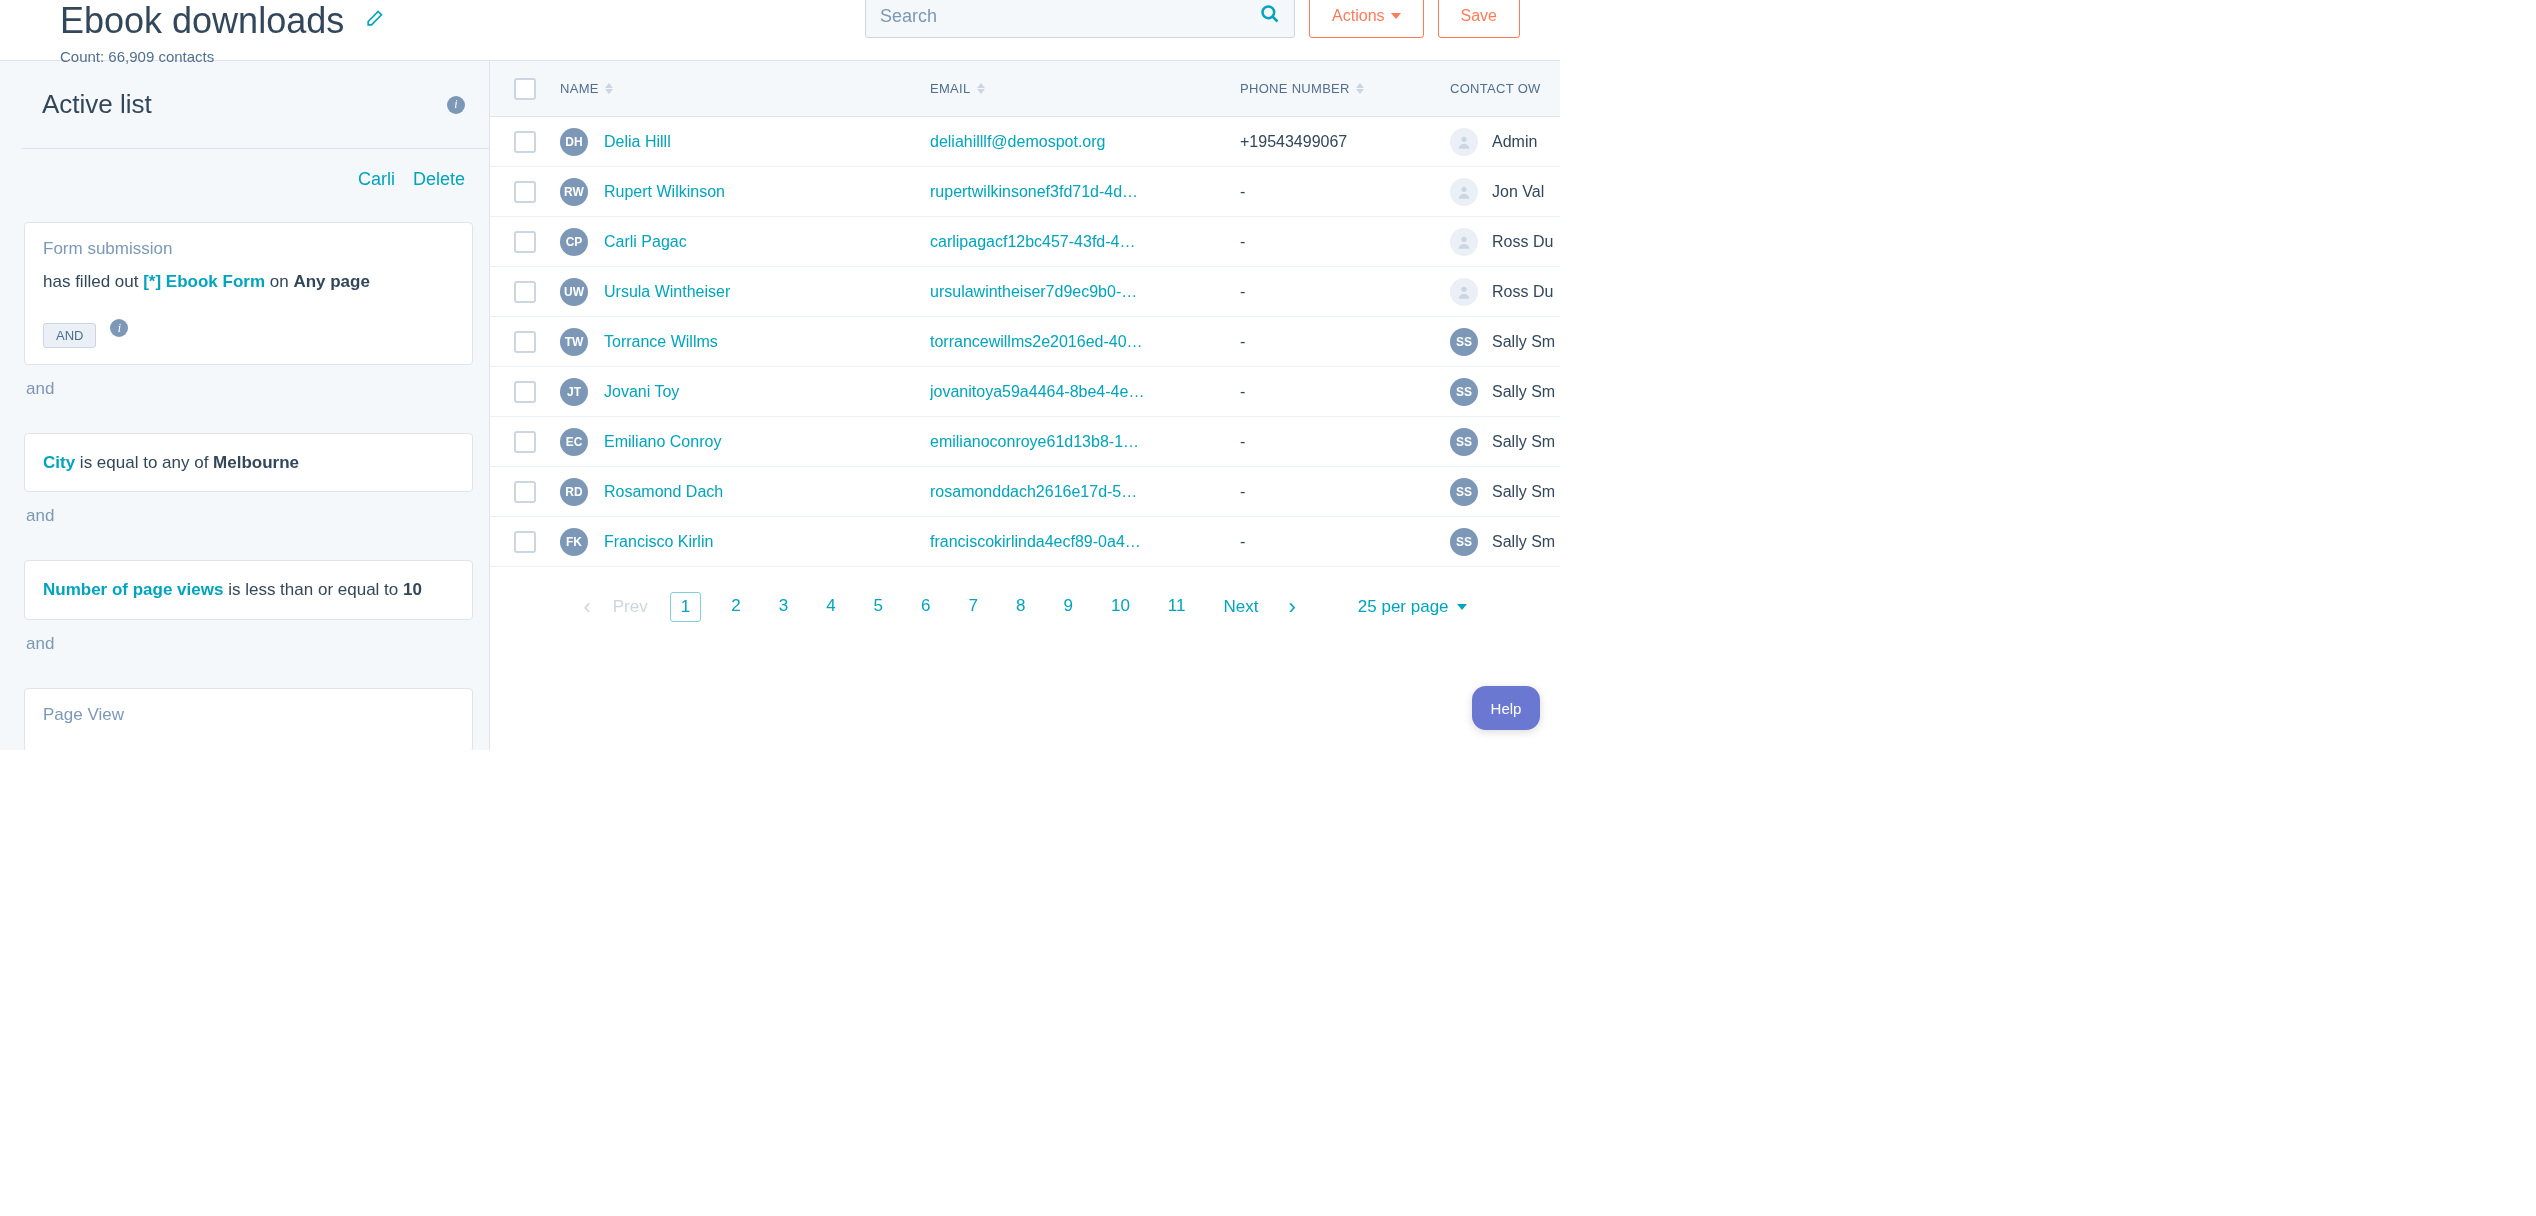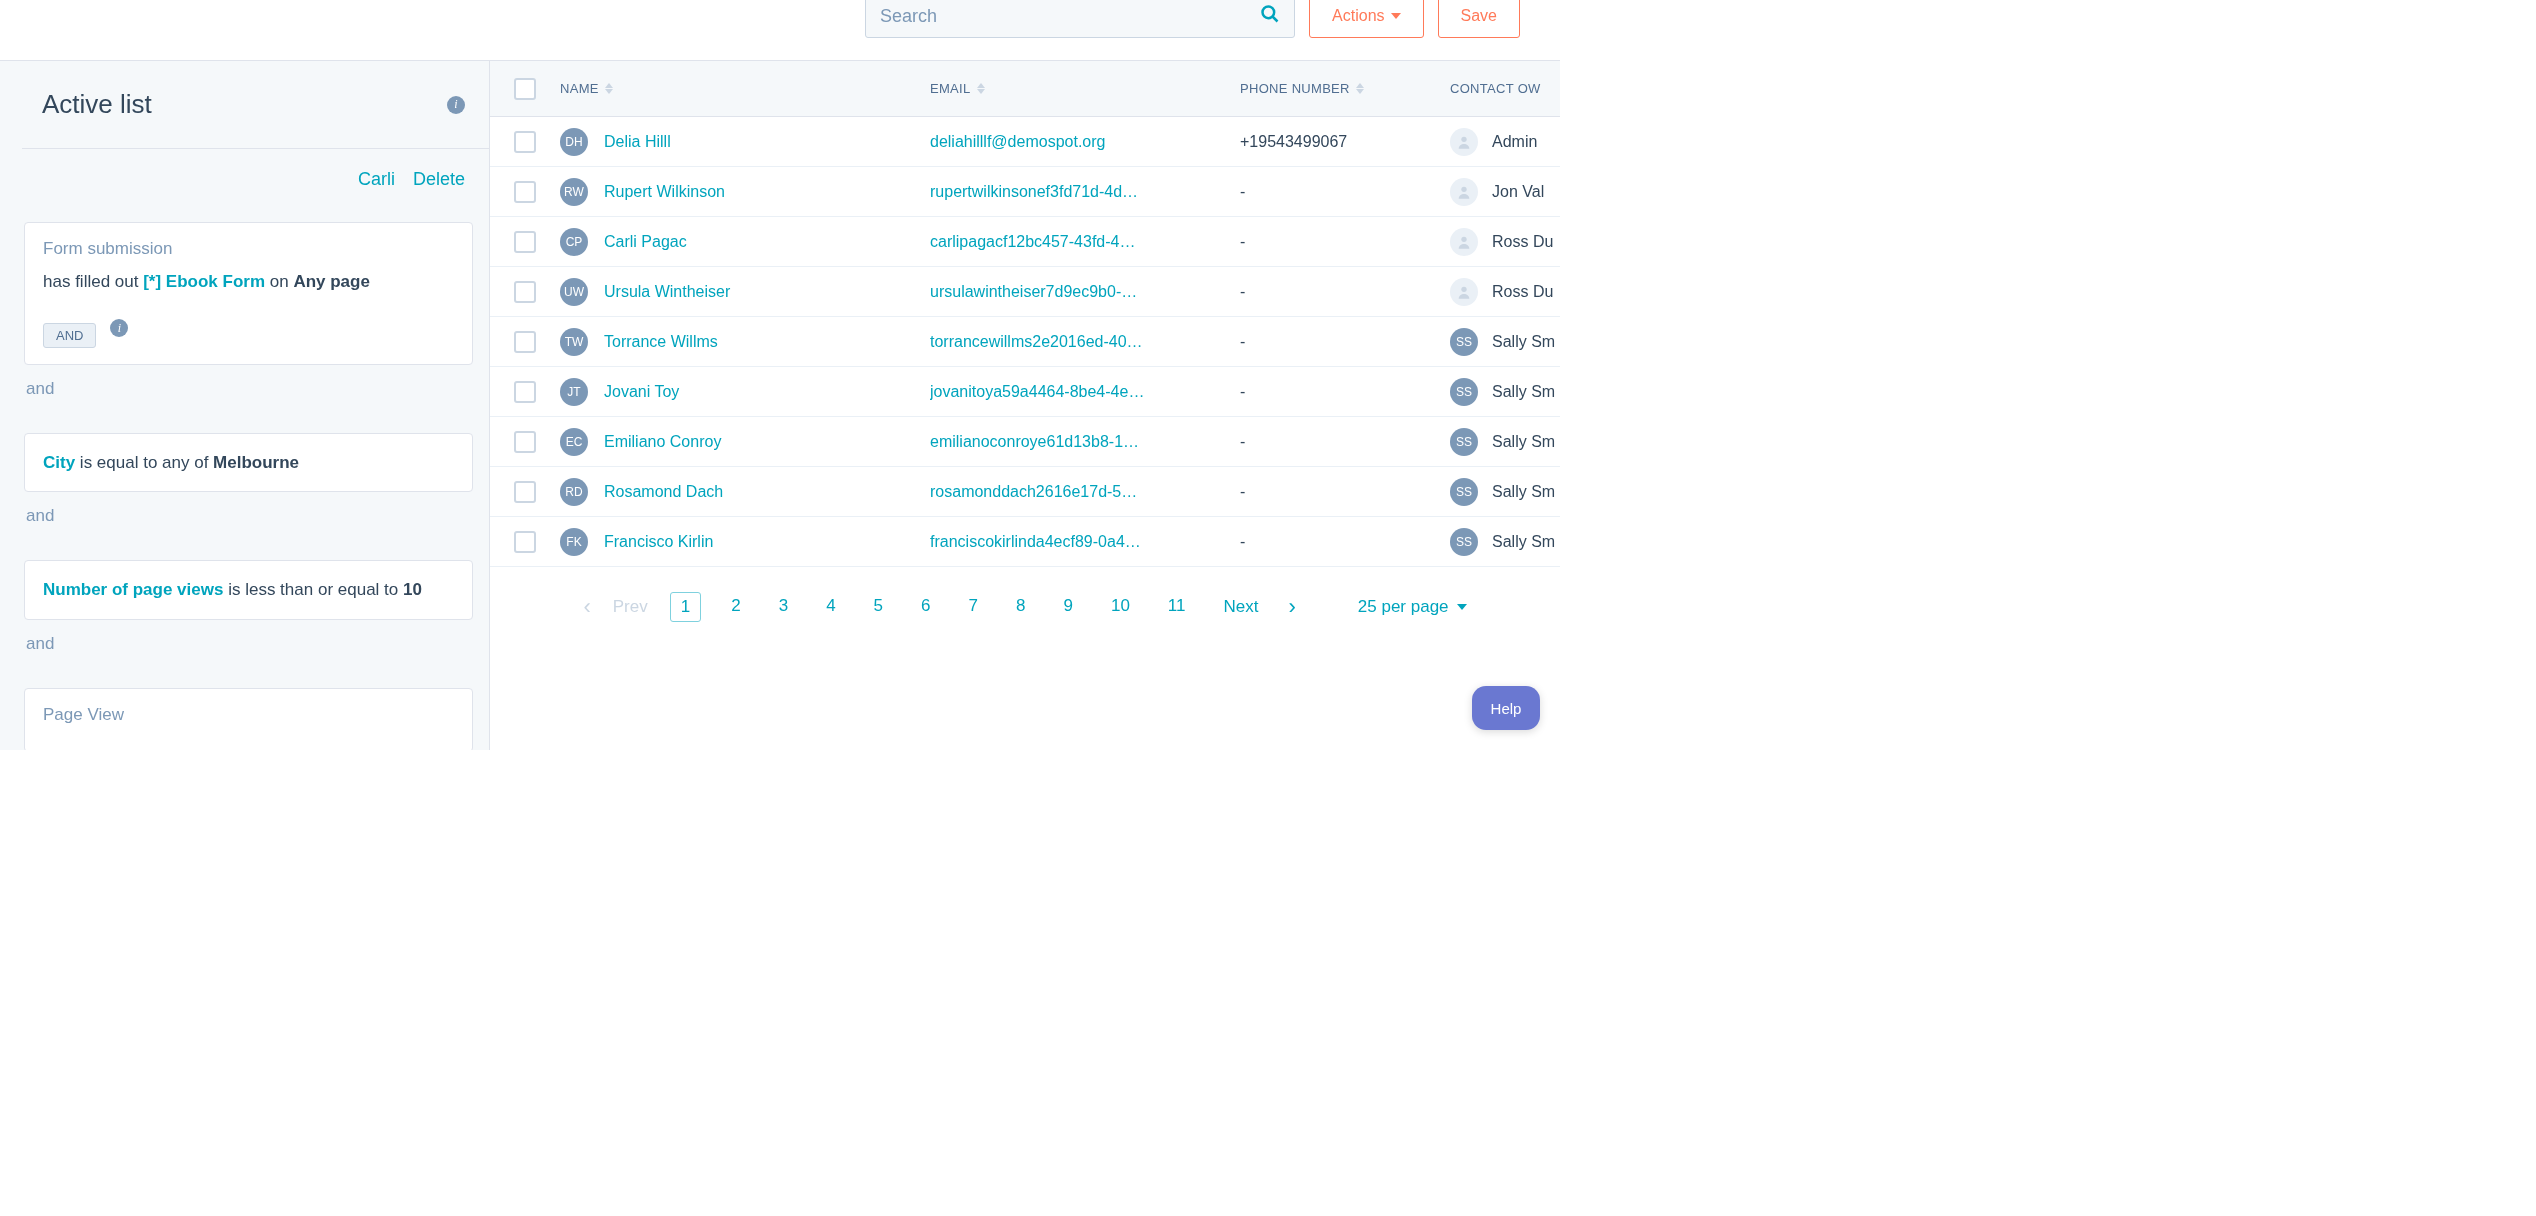--- a/index.html
+++ b/index.html
@@ -164,21 +164,21 @@
   .row {
     display:flex; align-items:center; height:50px; border-bottom:1px solid #eaf0f6;
     font-size:16px;
   }
   .checkbox {
     width:22px; height:22px; border:2px solid #cbd6e2; border-radius:3px; background:#fff;
   }
   .avatar {
     width:28px; height:28px; border-radius:50%; background:#7c98b6; color:#fff;
     font-size:12px; display:flex; align-items:center; justify-content:center;
-    font-weight:400; flex-shrink:0;
+    font-weight:700; flex-shrink:0;
   }
   .avatar.light { background:#eaf0f6; color:#cbd6e2; }
   .cell-name { color:#00a4bd; font-weight:500; display:flex; align-items:center; gap:16px; }
   .cell-email { color:#00a4bd; white-space:nowrap; overflow:hidden; text-overflow:ellipsis; max-width:240px; }
   .cell-phone { color:#33475b; }
   .cell-owner { display:flex; align-items:center; gap:14px; color:#33475b; }
 
   
   .pagination {
     display:flex; align-items:center; justify-content:center; gap:22px;
@@ -200,20 +200,31 @@
     width:68px; height:44px; background:#6a78d1; color:#fff;
     border-radius:14px; display:flex; align-items:center; justify-content:center;
     font-size:15px; cursor:pointer;
     box-shadow: 0 2px 8px rgba(0,0,0,0.15);
   }
 </style>
 </head>
 <body>
 
 <div class="header">
+  <div class="title-area">
+    <div class="title-row">
+      <div class="list-title">Ebook downloads</div>
+      <span class="edit-icon">
+        <svg width="20" height="20" viewBox="0 0 24 24" fill="none" stroke="#00a4bd" stroke-width="2">
+          <path d="M17 3l4 4-12 12H5v-4L17 3z"></path>
+        </svg>
+      </span>
+    </div>
+    <div class="count">Count: 66,909 contacts</div>
+  </div>
   <div class="header-actions">
     <div class="search-box">
       <input placeholder="Search" style="">
       <span class="search-icon">
         <svg width="20" height="20" viewBox="0 0 24 24" fill="none" stroke="#00a4bd" stroke-width="3">
           <circle cx="10" cy="10" r="7"></circle>
             <line x1="21" y1="21" x2="15" y2="15"></line>
         </svg>
       </span>
     </div>

